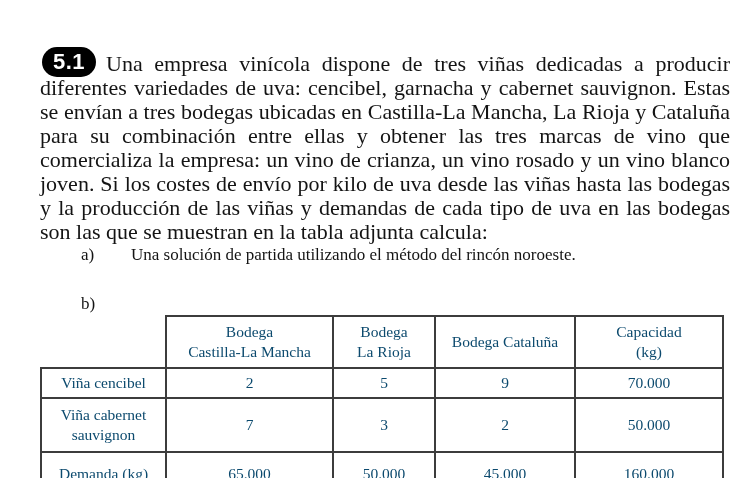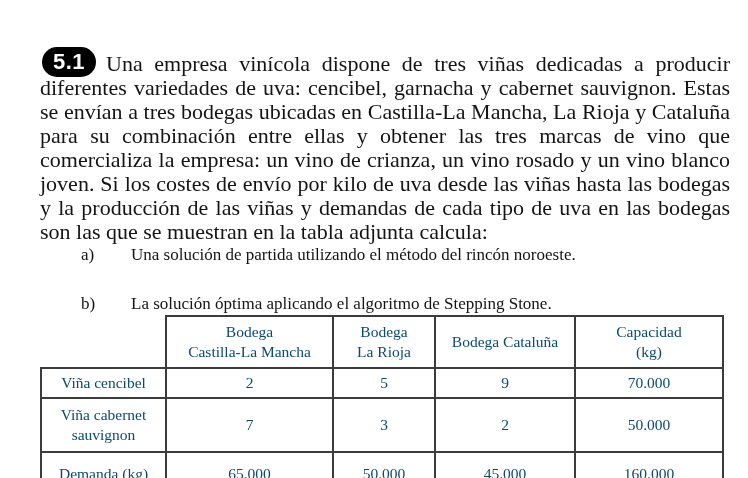--- a/index.html
+++ b/index.html
@@ -68,21 +68,20 @@
 
   <p class="problem">Una empresa vinícola dispone de tres viñas dedicadas a producir diferentes variedades de uva: cencibel, garnacha y cabernet sauvignon. Estas se envían a tres bodegas ubicadas en Castilla-La Mancha, La Rioja y Cataluña para su combinación entre ellas y obtener las tres marcas de vino que comercializa la empresa: un vino de crianza, un vino rosado y un vino blanco joven. Si los costes de envío por kilo de uva desde las viñas hasta las bodegas y la producción de las viñas y demandas de cada tipo de uva en las bodegas son las que se muestran en la tabla adjunta calcula:</p>
 
   <div class="tasks">
     <div class="task">
       <span class="task-marker">a)</span>
       <span class="task-text">Una solución de partida utilizando el método del rincón noroeste.</span>
     </div>
     <div class="task">
       <span class="task-marker">b)</span>
-      <span class="task-text">La solución óptima aplicando el algoritmo de Stepping Stone.</span>
     </div>
   </div>
 
   <table class="cost-table">
     <colgroup>
       <col style="width:125px">
       <col style="width:167px">
       <col style="width:102px">
       <col style="width:140px">
       <col style="width:148px">

